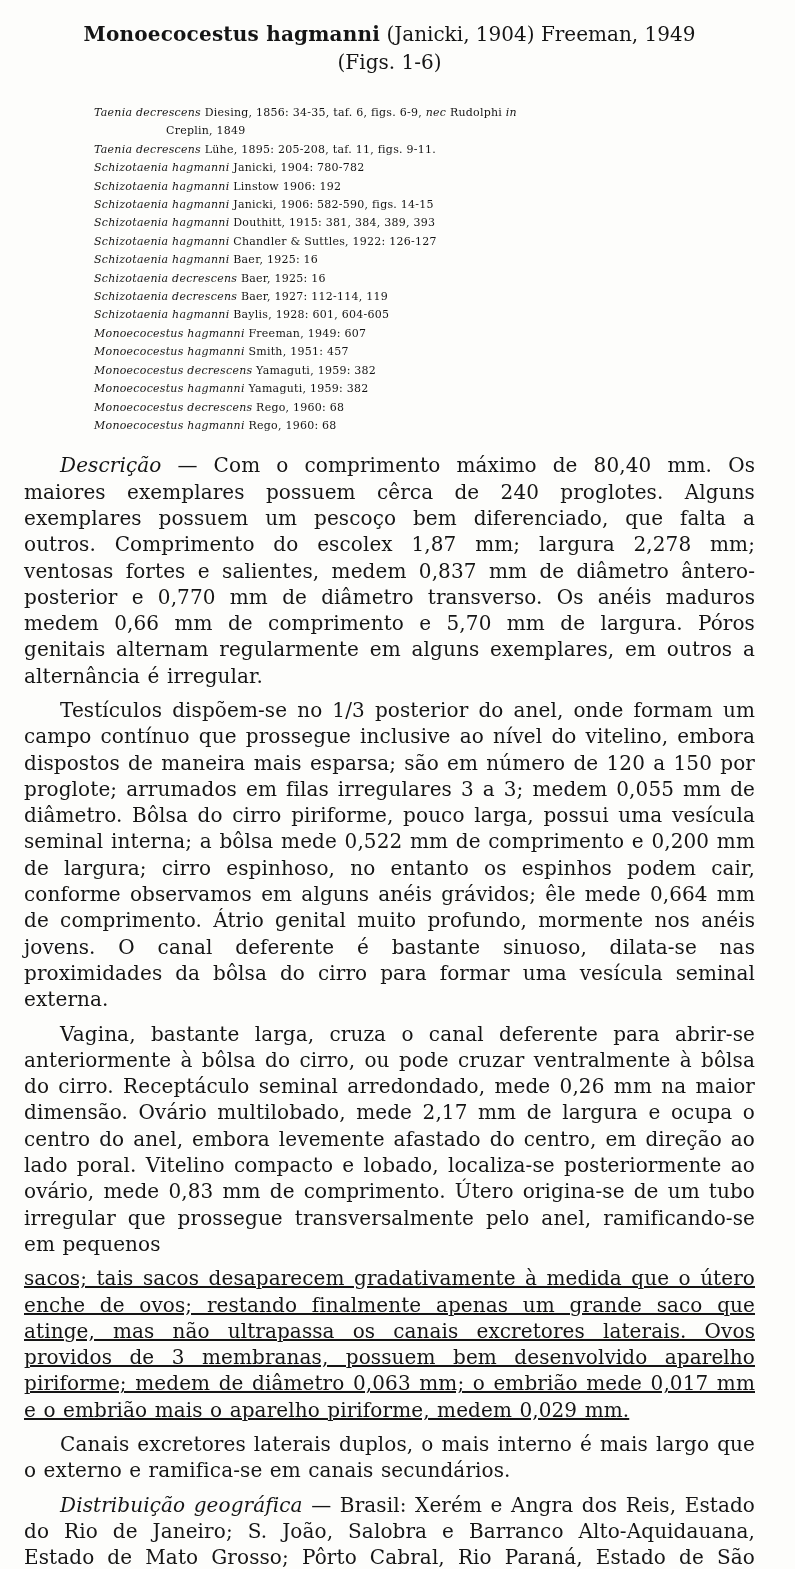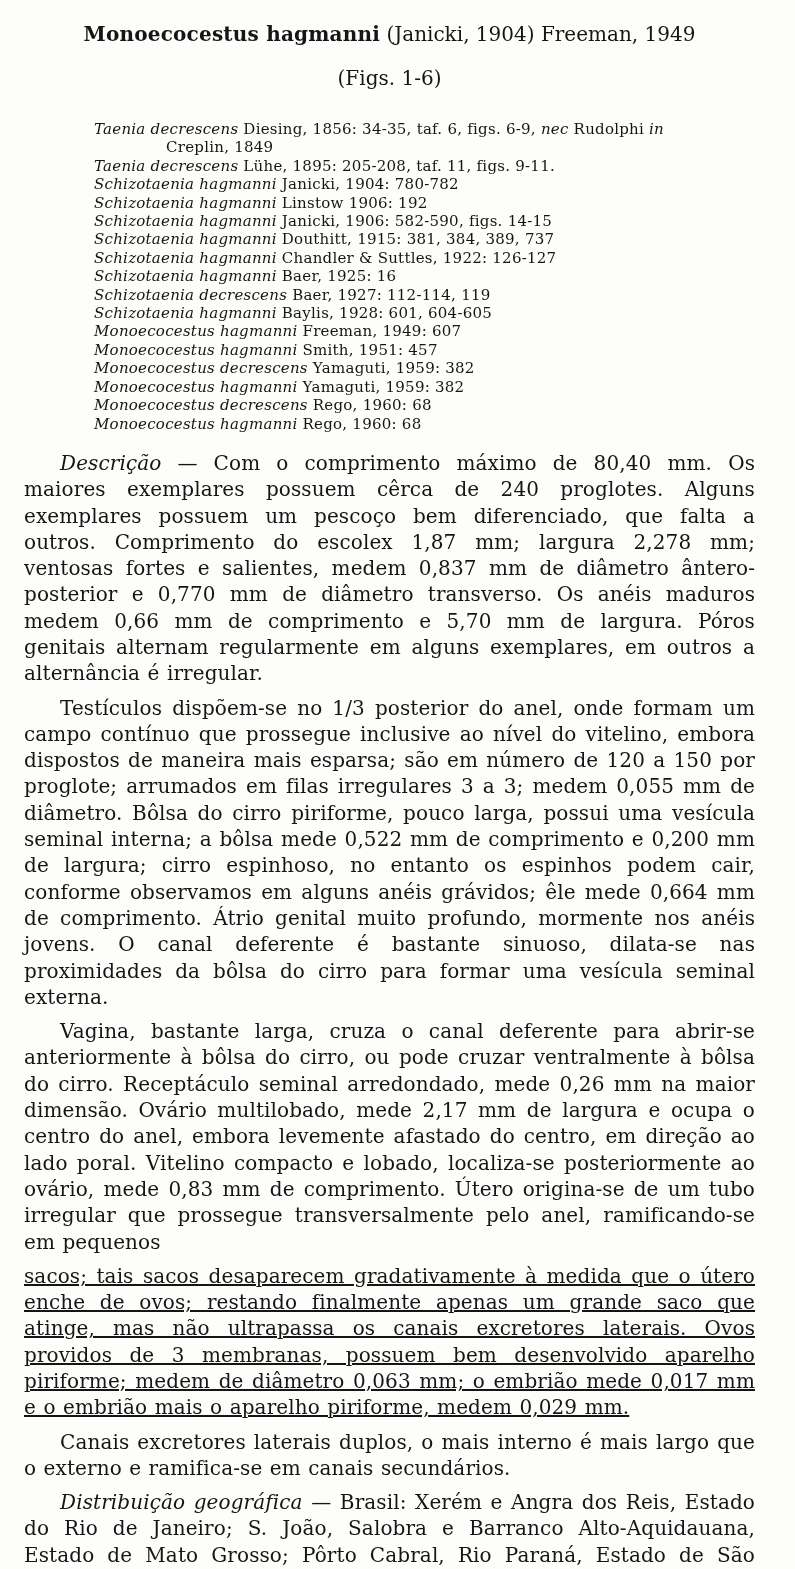--- a/index.html
+++ b/index.html
@@ -6,24 +6,24 @@
   .page{
     width:795px;height:1569px;box-sizing:border-box;
     background:#fdfdfb;color:#151515;
     padding:14px 32px 0 16px;overflow:hidden;
     font-family:"DejaVu Serif","Liberation Serif",serif;
   }
   .title{
     text-align:center;font-size:20px;line-height:24px;margin-top:8px;
   }
   .title .bold{font-weight:bold;letter-spacing:.2px;}
-  .figs{text-align:center;font-size:20px;margin-top:20px;}
+  .figs{text-align:center;font-size:20px;margin-top:4px;}
   .syn-list{
     margin:30px 16px 0 78px;
-    font-size:15px;line-height:18.4px;letter-spacing:.25px;
+    font-size:11px;line-height:18.4px;letter-spacing:.25px;
   }
   .syn-entry{padding-left:72px;text-indent:-72px;}
   .it{font-style:italic;}
   .body-text{
     margin-top:17px;font-size:20px;line-height:26.3px;
     text-align:justify;letter-spacing:.1px;word-spacing:1px;
   }
   p.para{margin:8px;text-indent:36px;}
   p.cont{text-indent:0;text-decoration:underline;}
   .gap-sm{margin-top:8px;}
@@ -39,23 +39,24 @@
   </div>
 
   <div class="figs">(Figs. 1-6)</div>
 
   <div class="syn-list">
       <div class="syn-entry"><span class="it">Taenia decrescens</span><span> Diesing, 1856: 34-35, taf. 6, figs. 6-9, </span><span class="it">nec</span><span> Rudolphi </span><span class="it">in</span><br><span>Creplin, 1849</span></div>
       <div class="syn-entry"><span class="it">Taenia decrescens</span><span> Lühe, 1895: 205-208, taf. 11, figs. 9-11.</span></div>
       <div class="syn-entry"><span class="it">Schizotaenia hagmanni</span><span> Janicki, 1904: 780-782</span></div>
       <div class="syn-entry"><span class="it">Schizotaenia hagmanni</span><span> Linstow 1906: 192</span></div>
       <div class="syn-entry"><span class="it">Schizotaenia hagmanni</span><span> Janicki, 1906: 582-590, figs. 14-15</span></div>
-      <div class="syn-entry"><span class="it">Schizotaenia hagmanni</span><span> Douthitt, 1915: 381, 384, 389, 737</span></div>
+      <div class="syn-entry"><span class="it">Schizotaenia hagmanni</span><span> Douthitt, 1915: 381, 384, 389, 393</span></div>
       <div class="syn-entry"><span class="it">Schizotaenia hagmanni</span><span> Chandler &amp; Suttles, 1922: 126-127</span></div>
       <div class="syn-entry"><span class="it">Schizotaenia hagmanni</span><span> Baer, 1925: 16</span></div>
+      <div class="syn-entry"><span class="it">Schizotaenia decrescens</span><span> Baer, 1925: 16</span></div>
       <div class="syn-entry"><span class="it">Schizotaenia decrescens</span><span> Baer, 1927: 112-114, 119</span></div>
       <div class="syn-entry"><span class="it">Schizotaenia hagmanni</span><span> Baylis, 1928: 601, 604-605</span></div>
       <div class="syn-entry"><span class="it">Monoecocestus hagmanni</span><span> Freeman, 1949: 607</span></div>
       <div class="syn-entry"><span class="it">Monoecocestus hagmanni</span><span> Smith, 1951: 457</span></div>
       <div class="syn-entry"><span class="it">Monoecocestus decrescens</span><span> Yamaguti, 1959: 382</span></div>
       <div class="syn-entry"><span class="it">Monoecocestus hagmanni</span><span> Yamaguti, 1959: 382</span></div>
       <div class="syn-entry"><span class="it">Monoecocestus decrescens</span><span> Rego, 1960: 68</span></div>
       <div class="syn-entry"><span class="it">Monoecocestus hagmanni</span><span> Rego, 1960: 68</span></div>
     </div>
 

